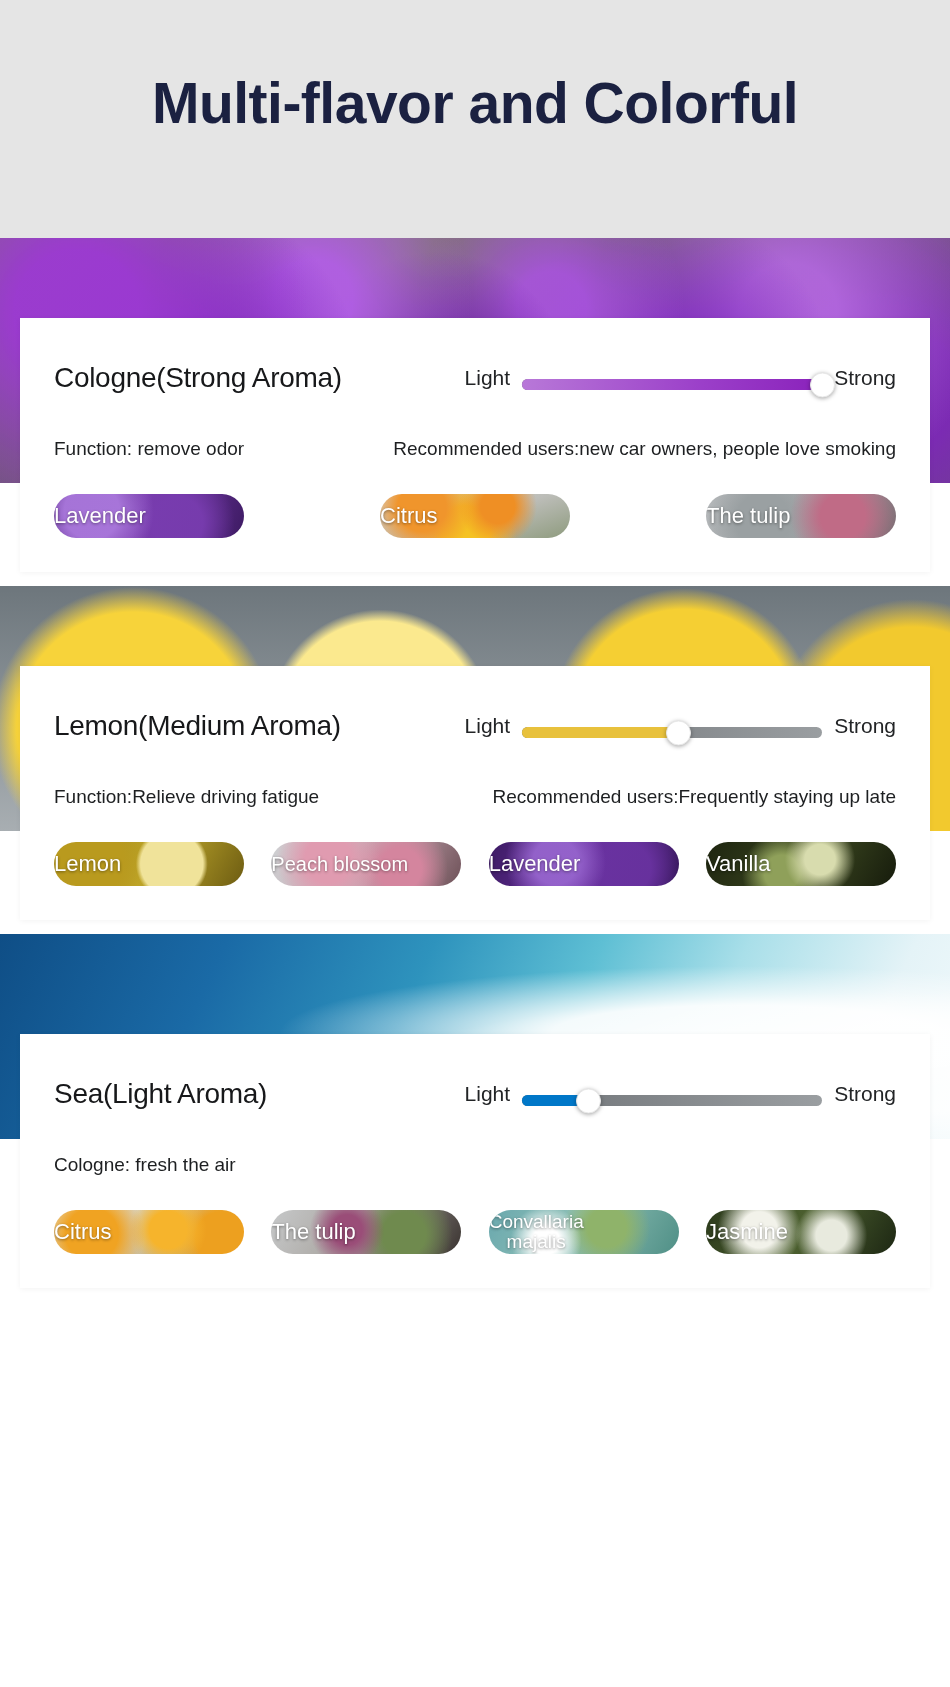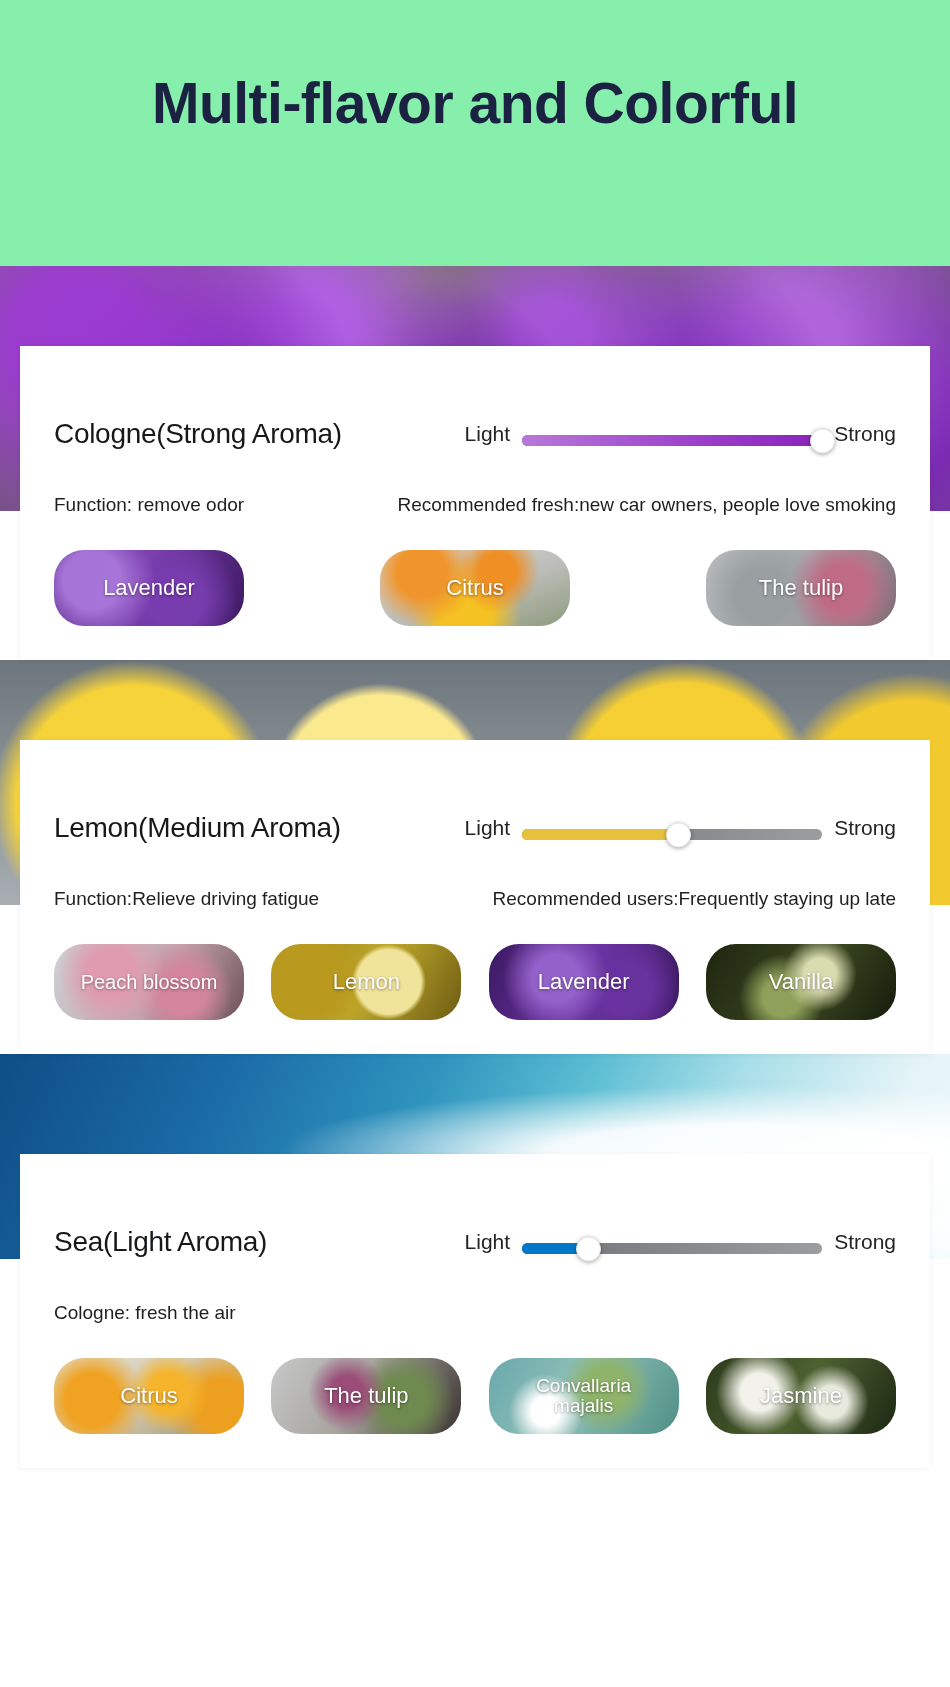--- a/index.html
+++ b/index.html
@@ -5,22 +5,22 @@
   * { box-sizing: border-box; margin: 0; padding: 0; }
   html, body {
     width: 950px;
     background: #ffffff;
     font-family: "Liberation Sans", sans-serif;
   }
   body { width: 950px; height: 1687px; overflow: hidden; position: relative; }
 
   
   .header {
-    height: 266px;
-    background: #86efac;
+    height: 238px;
+    background: #e5e5e5;
     display: flex;
     flex-direction: column;
     align-items: center;
     justify-content: flex-start;
     padding-top: 72px;
   }
   .page-title {
     font-size: 57px;
     font-weight: 700;
     color: #1b2141;
@@ -72,23 +72,23 @@
       radial-gradient(ellipse at 78% 48%, rgba(255,255,255,.92) 0 18%, rgba(255,255,255,0) 44%),
       radial-gradient(ellipse at 95% 70%, rgba(255,255,255,.85) 0 16%, rgba(255,255,255,0) 42%),
       linear-gradient(115deg, #0f4e86 0%, #1a6aa6 22%, #2e93bd 42%, #5ebfd4 58%, #a9dfe9 72%, #e4f3f7 88%, #f2fafc 100%),
       linear-gradient(0deg, #12538c, #12538c);
   }
 
   
   .card {
     position: relative;
     width: 910px;
-    margin: -165px auto 0 auto;
+    margin: -165px auto 14px auto;
     background: #ffffff;
-    padding: 60px 34px 34px 34px;
+    padding: 32px 34px 34px 34px;
     box-shadow: 0 1px 6px rgba(0,0,0,.05);
     z-index: 2;
   }
   .card-sea { margin-top: -105px; }
 
   .card-top {
     display: flex;
     align-items: center;
     height: 56px;
   }
@@ -145,26 +145,25 @@
   .meta-users { margin-left: auto; }
 
   .chips {
     display: flex;
     justify-content: space-between;
     margin-top: 34px;
   }
   .chip {
     position: relative;
     width: 190px;
-    height: 76px;
+    height: 44px;
     border-radius: 30px;
     overflow: hidden;
     display: flex;
     align-items: center;
-    justify-content: center;
   }
   .chip-label {
     position: relative;
     z-index: 2;
     color: #ffffff;
     font-size: 22px;
     text-align: center;
     line-height: 1.05;
     text-shadow: 0 1px 3px rgba(0,0,0,.45);
     white-space: pre-line;
@@ -239,21 +238,21 @@
         <span class="slider-label">Light</span>
         <div class="slider">
           <div class="slider-fill" style="width:100%; background:linear-gradient(90deg,#b878d8 0%,#9b3fc9 60%,#8a22bb 100%);"></div>
           <div class="slider-thumb" style="left:100%;"></div>
         </div>
         <span class="slider-label">Strong</span>
       </div>
     </div>
     <div class="meta-row">
       <span class="meta-function">Function: remove odor</span>
-      <span class="meta-users">Recommended fresh:new car owners, people love smoking</span>
+      <span class="meta-users">Recommended users:new car owners, people love smoking</span>
     </div>
     <div class="chips">
       <div class="chip bg-lavender">
         <span class="chip-label">Lavender</span>
       </div>
       <div class="chip bg-citrus">
         <span class="chip-label">Citrus</span>
       </div>
       <div class="chip bg-tulip">
         <span class="chip-label">The tulip</span>
@@ -274,25 +273,25 @@
           <div class="slider-thumb" style="left:52%;"></div>
         </div>
         <span class="slider-label">Strong</span>
       </div>
     </div>
     <div class="meta-row">
       <span class="meta-function">Function:Relieve driving fatigue</span>
       <span class="meta-users">Recommended users:Frequently staying up late</span>
     </div>
     <div class="chips">
+      <div class="chip bg-lemon">
+        <span class="chip-label">Lemon</span>
+      </div>
       <div class="chip bg-peach">
         <span class="chip-label" style="font-size:20px;">Peach blossom</span>
-      </div>
-      <div class="chip bg-lemon">
-        <span class="chip-label">Lemon</span>
       </div>
       <div class="chip bg-lavender2">
         <span class="chip-label">Lavender</span>
       </div>
       <div class="chip bg-vanilla">
         <span class="chip-label">Vanilla</span>
       </div>
     </div>
   </div>
 </section>

